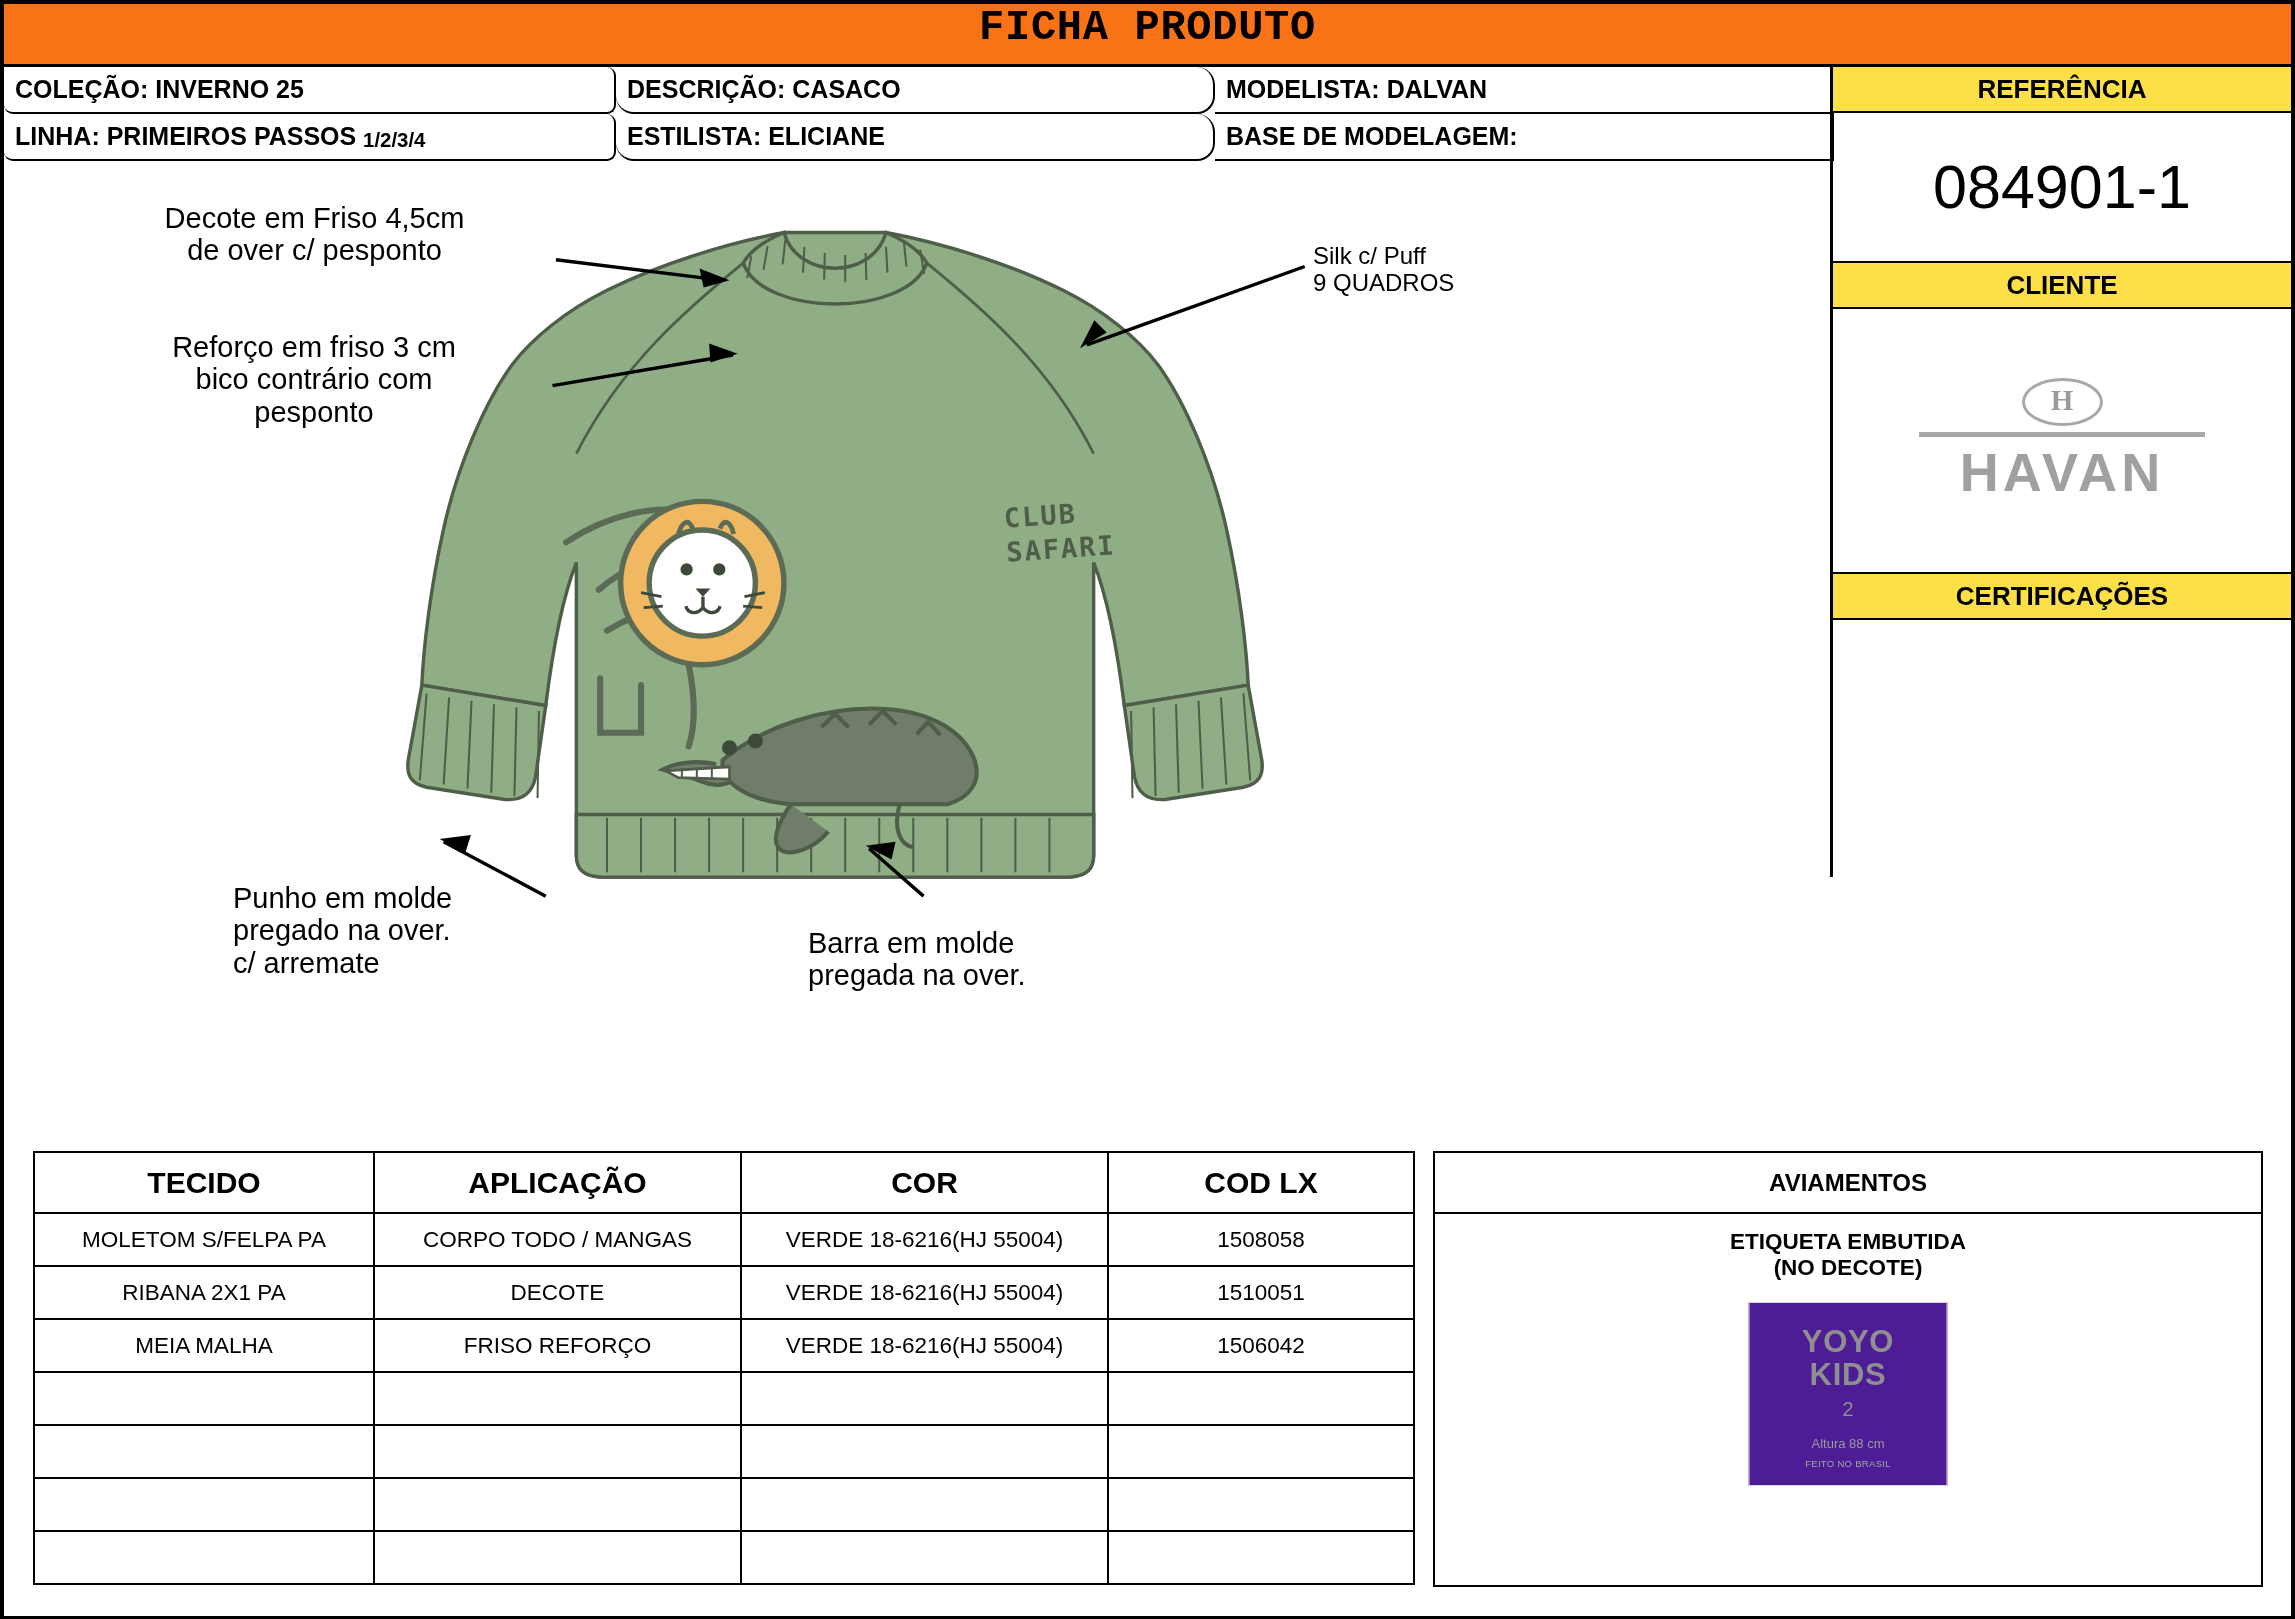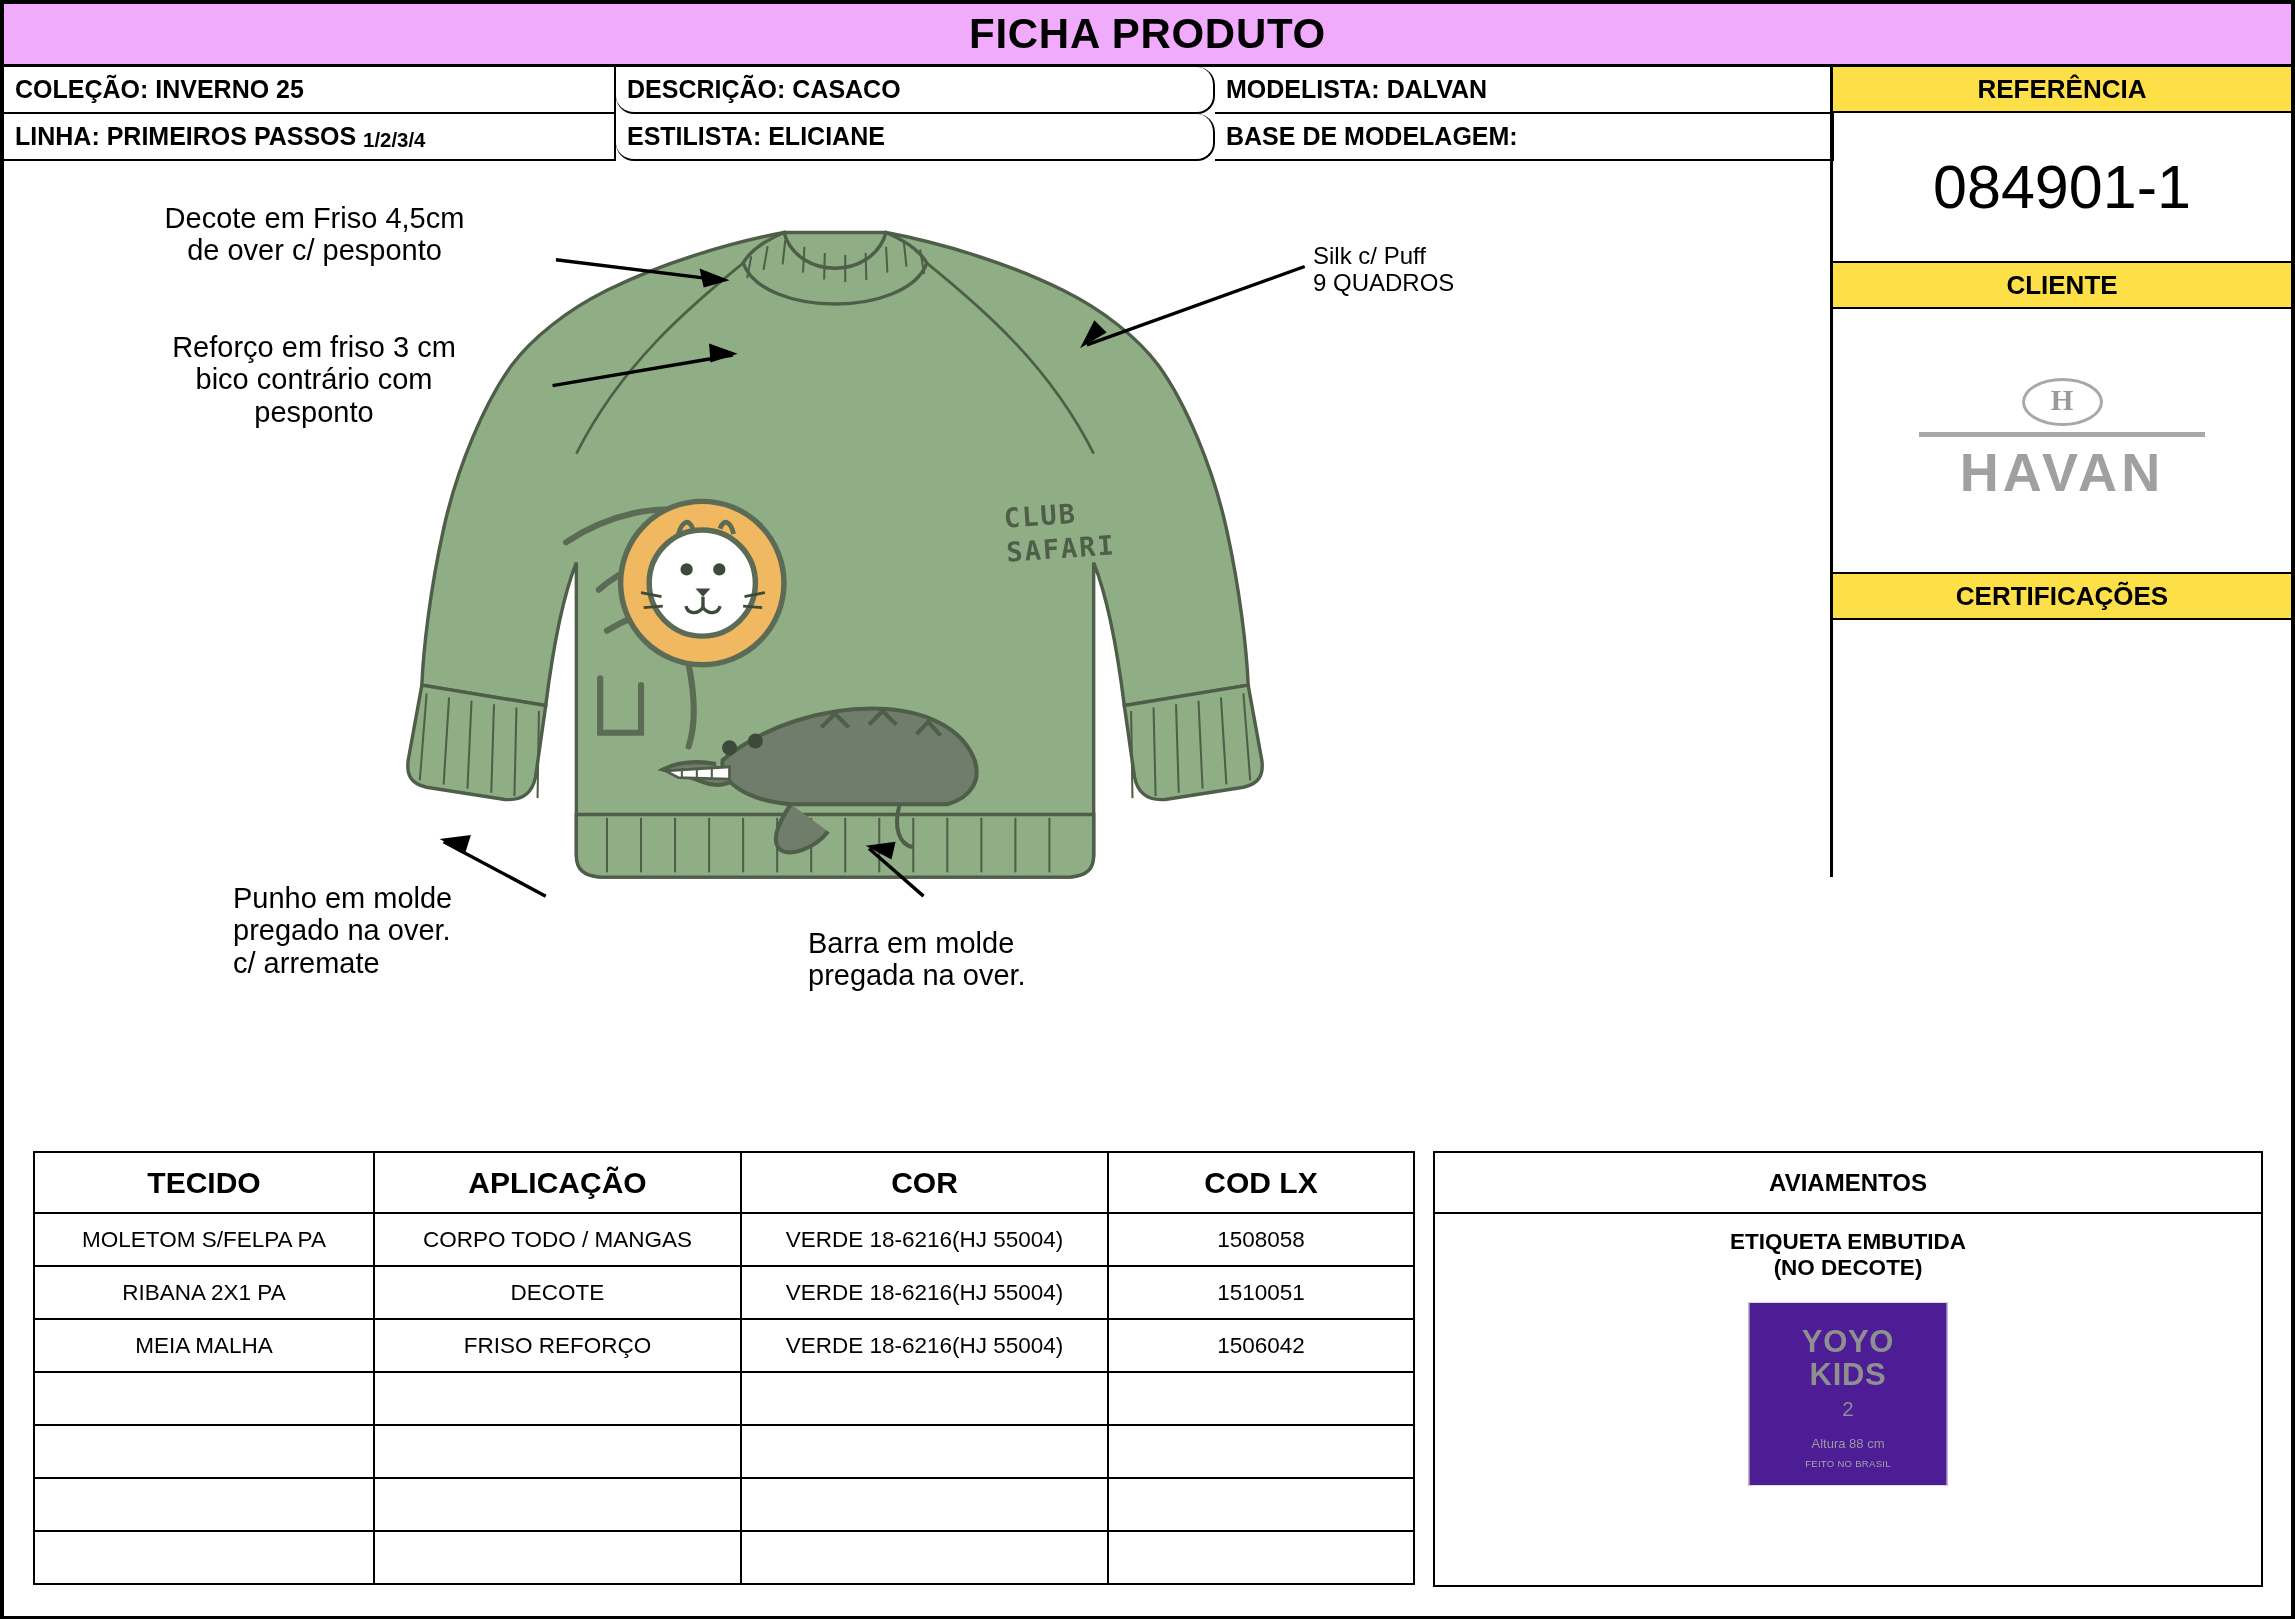--- a/index.html
+++ b/index.html
@@ -21,26 +21,27 @@
     box-sizing: border-box;
     border: 4.1px solid #000;
     background: #fff;
   }
   
   .title-bar {
     position: absolute;
     left: 0; top: 0;
     width: 100%;
     height: 63px;
-    background: #f0abfc;
+    background: #f97316;
     border-bottom: 3.4px solid #000;
     box-sizing: border-box;
     display: flex;
-    align-items: center;
+    align-items: flex-start;
     justify-content: center;
+    font-family: Liberation Mono, monospace;
   }
   .title-bar .title {
     font-size: 42px;
     font-weight: bold;
     letter-spacing: 0.7px;
   }
   
   .header-grid {
     position: absolute;
     left: 0; top: 63px;
@@ -58,21 +59,21 @@
     border-right: 2.7px solid #000;
     border-bottom: 2.7px solid #000;
     display: flex;
     align-items: center;
     padding-left: 11px;
     font-size: 25px;
     font-weight: bold;
     white-space: nowrap;
     overflow: hidden;
   }
-  .hcell.c1 { width: 612px; }
+  .hcell.c1 { width: 612px; border-radius: 9px; }
   .hcell.c2 { width: 599px; border-radius: 18px; }
   .hcell.c3 { width: 619px; border-right: 2.7px solid #000; }
   .sizes {
     font-size: 20.4px;
     font-weight: bold;
     margin-left: 6.8px;
     position: relative;
     top: 4.1px;
   }
   

